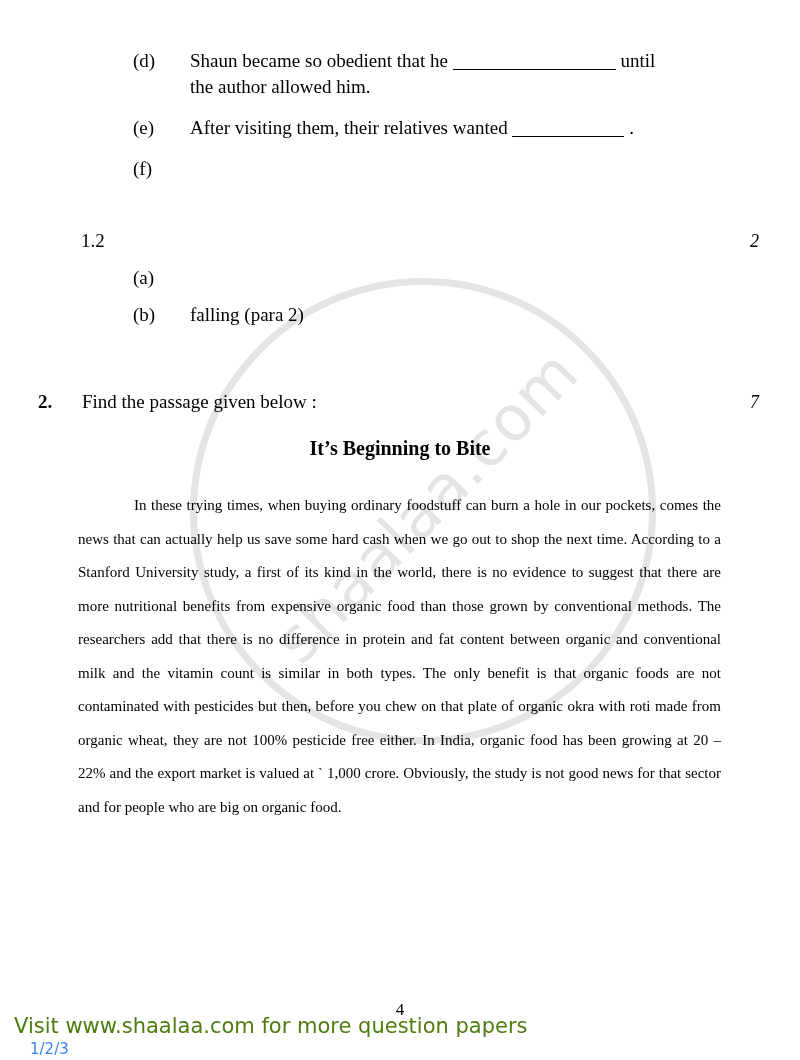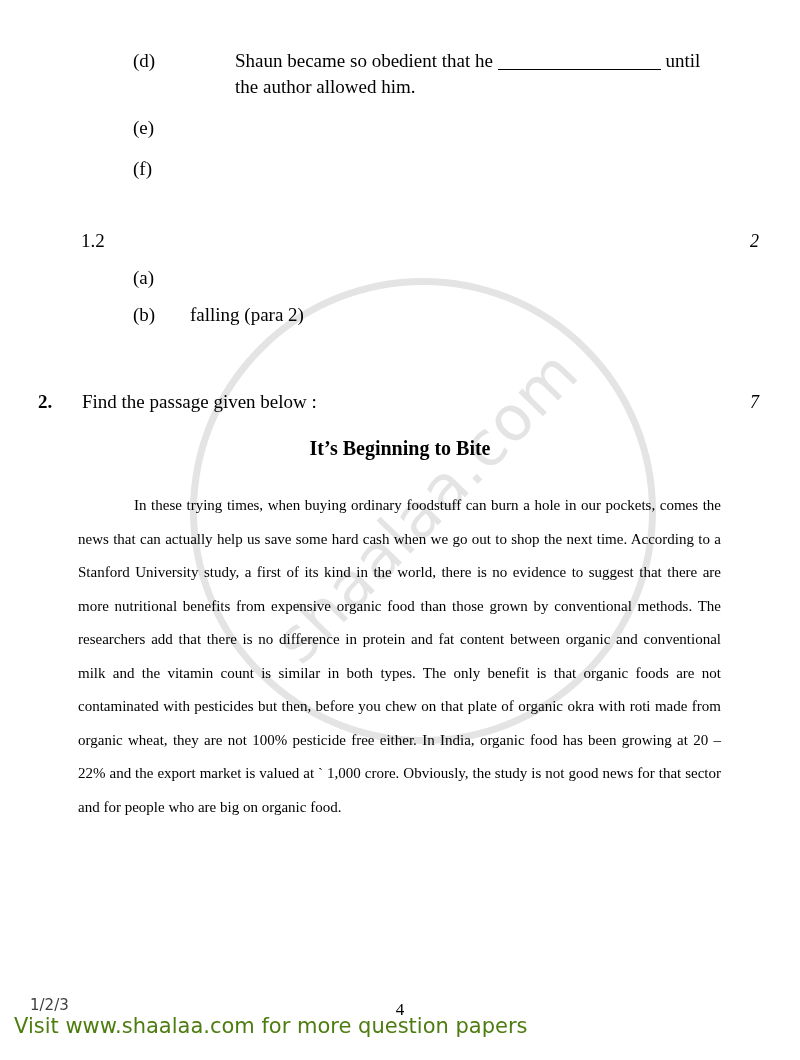--- a/index.html
+++ b/index.html
@@ -113,24 +113,24 @@
     line-height: 33.5px;
     text-align: justify;
     text-align-last: left;
     text-indent: 56px;
   }
 
   
   #footer-code {
     position: absolute;
     left: 30px;
-    top: 996px;
+    top: 1040px;
     font-family: "DejaVu Sans", "Liberation Sans", sans-serif;
     font-size: 15px;
-    color: #404040;
+    color: #3b82f6;
   }
   #footer-pageno {
     position: absolute;
     left: 0;
     top: 1000px;
     width: 800px;
     text-align: center;
     font-size: 17px;
     color: #000;
   }
@@ -149,31 +149,36 @@
 
 <div id="page">
 
   <div id="watermark"></div>
   <div id="watermark-text">shaalaa.com</div>
 
   <div id="content">
 
     <div class="qrow" style="left:133px; top:48px; width:600px;">
       <span class="marker sub-marker">(d)</span>
-      <span class="body-text just" style="width:530px;margin-left:45px;">
+      <span class="body-text just" style="width:530px;">
         <span>Shaun became so obedient that he</span>
         <span class="blank" style="width:163px;"></span>
         <span>until</span>
         <br>
         <span>the author allowed him.</span>
       </span>
     </div>
 
     <div class="qrow" style="left:133px; top:115px; width:600px;">
       <span class="marker sub-marker">(e)</span>
+      <span class="body-text">
+        <span>After visiting them, their relatives wanted</span>
+        <span class="blank" style="width:112px;"></span>
+        <span>.</span>
+      </span>
     </div>
 
     <div class="qrow" style="left:133px; top:156px; width:600px;">
       <span class="marker sub-marker">(f)</span>
     </div>
 
     <div class="qrow" style="left:81px; top:228px; width:660px;">
       <span class="marker" style="width:52px;">1.2</span>
     </div>
     <div class="marks" style="left:750px; top:228px;">2</div>

